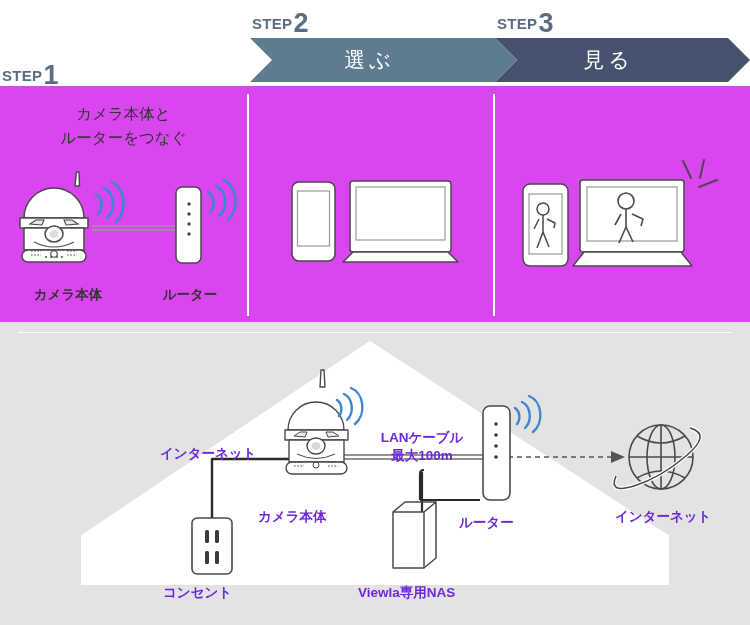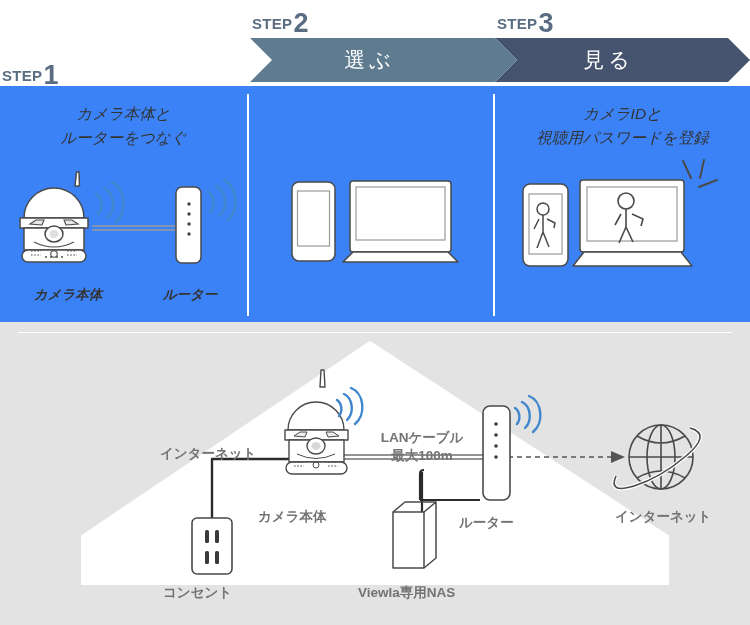--- a/index.html
+++ b/index.html
@@ -18,39 +18,39 @@
   .step-label .w { font-size: 15px; vertical-align: 2px; }
   .step-label .n { font-size: 27px; vertical-align: -1px; margin-left: 1px; }
 
   .arrow-band { position: absolute; top: 38px; height: 44px; }
   .arrow-band .title {
     position: absolute; inset: 0; display: flex; align-items: center; justify-content: center;
     color: #ffffff; font-size: 21px; letter-spacing: 4px; padding-right: 6px;
   }
 
   
-  #panels { position: absolute; left: 0; top: 86px; width: 750px; height: 236px; background: #3b82f6; font-style: italic; }
+  #panels { position: absolute; left: 0; top: 86px; width: 750px; height: 236px; background: #d946ef; }
   .panel-divider { position: absolute; top: 8px; width: 2px; height: 222px; background: #ffffff; }
   .panel { position: absolute; top: 0; height: 236px; }
   .panel-heading {
     position: absolute; left: 0; width: 100%; top: 16px;
     text-align: center; color: #333333; font-size: 15.5px; line-height: 1.55;
     white-space: pre-line;
   }
   .cap-label {
     position: absolute; text-align: center; color: #333333;
     font-size: 13.5px; font-weight: bold; white-space: nowrap;
   }
 
   
   #bottom { position: absolute; left: 0; top: 322px; width: 750px; height: 303px; background: #e3e3e3; }
   #bottom-rule { position: absolute; left: 18px; top: 10px; width: 714px; height: 1px; background: #ffffff; }
 
   .diagram-label {
-    position: absolute; color: #737373; font-size: 13.5px; font-weight: bold;
+    position: absolute; color: #6d28d9; font-size: 13.5px; font-weight: bold;
     white-space: pre-line; text-align: center; line-height: 1.3;
   }
 
   svg { display: block; }
   .nowrap { white-space: nowrap; }
 </style>
 </head>
 <body>
 
 <div id="steps-header">
@@ -159,22 +159,20 @@
         <rect x="101" y="7" width="101" height="71" rx="3" fill="#ffffff" stroke="#4a4a4a" stroke-width="1.5"></rect>
         <rect x="107" y="13" width="89" height="53" fill="#ffffff" stroke="#9a9a9a" stroke-width="1.2"></rect>
         <path d="M94,88 L104,78 H199 L209,88 Z" fill="#ffffff" stroke="#4a4a4a" stroke-width="1.5" stroke-linejoin="round"></path>
       </g>
     </svg>
 
     <div class="cap-label" style="left:18px; top:208px; width:95px;margin-top:35px;">スマホ</div>
   </div>
 
   <div class="panel" style="left:495px; width:255px;">
-    <div class="panel-heading">カメラIDと
-視聴用パスワードを登録</div>
 
     <svg width="255" height="130" viewBox="0 0 255 130" style="position:absolute;left:0;top:70px;">
 
       <g>
         <rect x="28" y="28" width="45" height="82" rx="7" fill="#ffffff" stroke="#4a4a4a" stroke-width="1.5"></rect>
         <rect x="34" y="38" width="33" height="60" fill="#ffffff" stroke="#9a9a9a" stroke-width="1.2"></rect>
         <g fill="none" stroke="#4a4a4a" stroke-width="1.5" stroke-linejoin="round">
           <circle cx="48" cy="53" r="6"></circle>
           <path d="M48,59 v17 l-6,16 M48,76 l6,15"></path>
           <path d="M44,63 l-5,10 M52,63 l8,4 l-1,5"></path>

